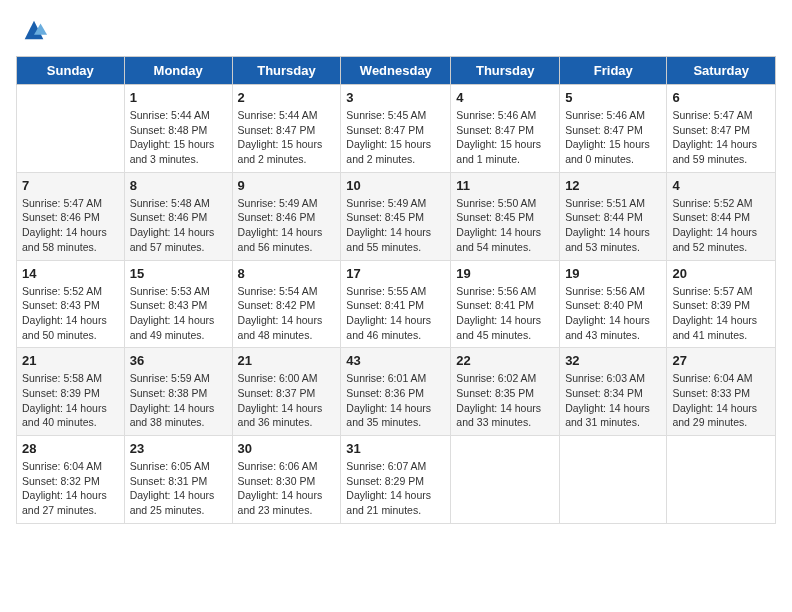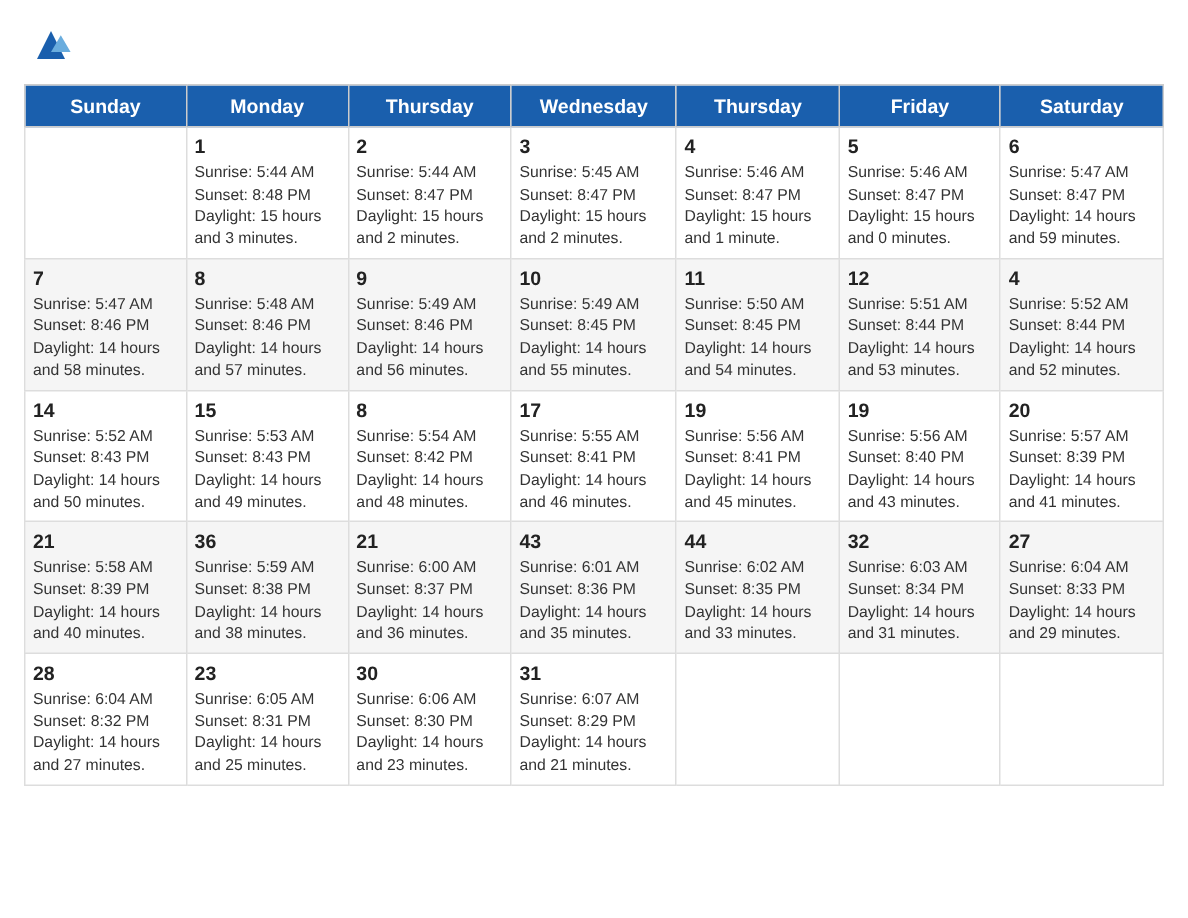--- a/index.html
+++ b/index.html
@@ -225,21 +225,21 @@
         </td>
         <td>
           <div class="day-num">21</div>
           <div class="day-info">Sunrise: 6:00 AM<br>Sunset: 8:37 PM<br>Daylight: 14 hours<br>and 36 minutes.</div>
         </td>
         <td>
           <div class="day-num">43</div>
           <div class="day-info">Sunrise: 6:01 AM<br>Sunset: 8:36 PM<br>Daylight: 14 hours<br>and 35 minutes.</div>
         </td>
         <td>
-          <div class="day-num">44</div>
+          <div class="day-num">22</div>
           <div class="day-info">Sunrise: 6:02 AM<br>Sunset: 8:35 PM<br>Daylight: 14 hours<br>and 33 minutes.</div>
         </td>
         <td>
           <div class="day-num">32</div>
           <div class="day-info">Sunrise: 6:03 AM<br>Sunset: 8:34 PM<br>Daylight: 14 hours<br>and 31 minutes.</div>
         </td>
         <td>
           <div class="day-num">27</div>
           <div class="day-info">Sunrise: 6:04 AM<br>Sunset: 8:33 PM<br>Daylight: 14 hours<br>and 29 minutes.</div>
         </td>

